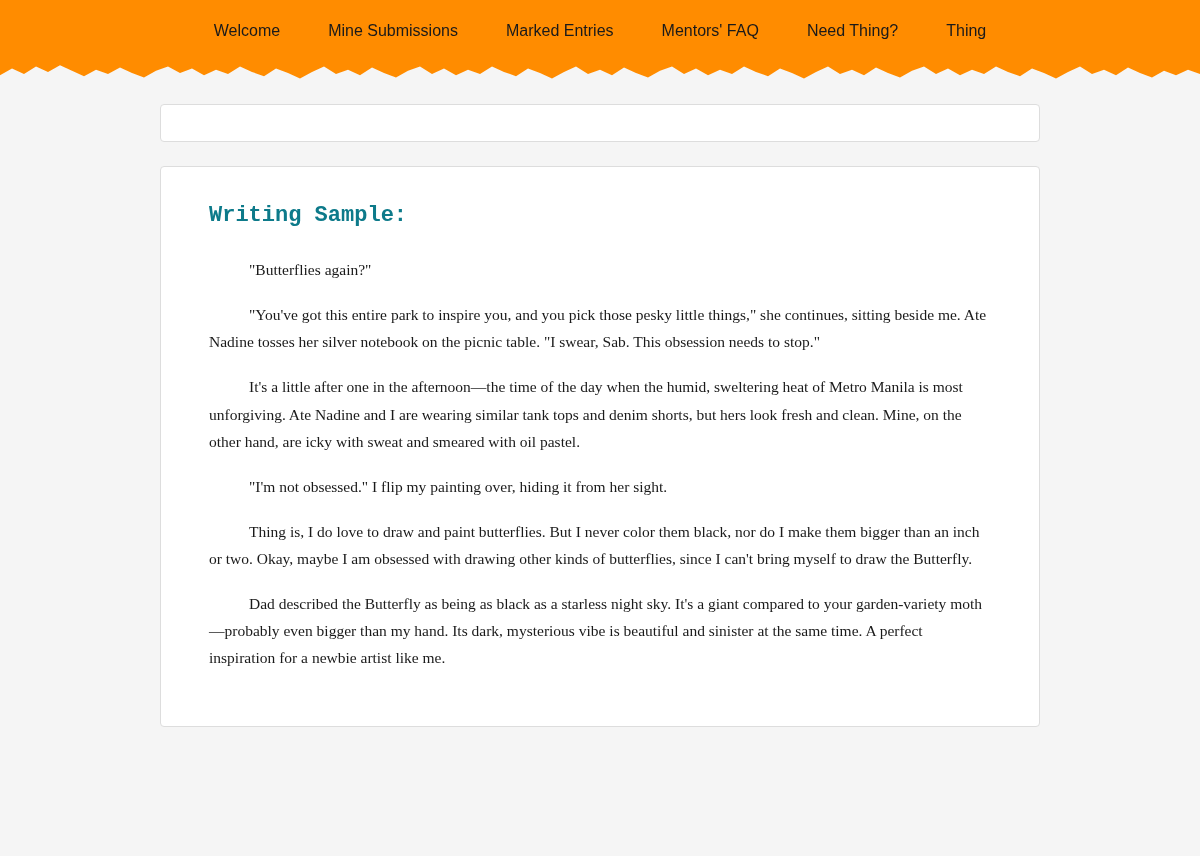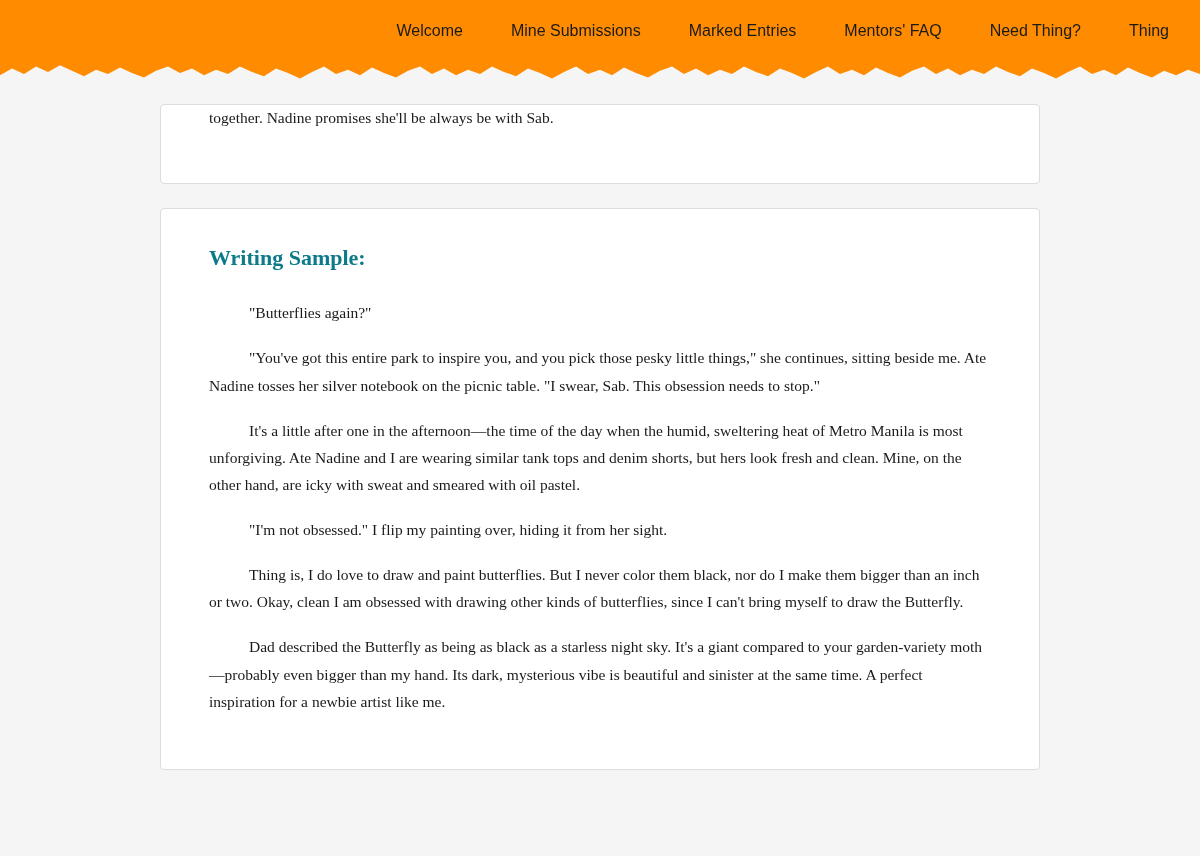--- a/index.html
+++ b/index.html
@@ -10,24 +10,24 @@
 
     body {
       font-family: Georgia, 'Times New Roman', serif;
       background-color: #f5f5f5;
       color: #222;
     }
 
     
     nav {
       background-color: #FF8C00;
-      padding: 0 31px;
+      padding: 0 24px;
       display: flex;
       align-items: center;
-      justify-content: flex-end;
+      justify-content: center;
       height: 62px;
       position: relative;
       z-index: 10;
     }
 
     nav ul {
       list-style: none;
       display: flex;
       gap: 48px;
       align-items: center;
@@ -105,21 +105,21 @@
 
     .card-partial p {
       font-size: 15.5px;
       line-height: 1.7;
       margin-bottom: 16px;
       color: #1a1a1a;
     }
 
     
     .writing-sample-heading {
-      font-family: Liberation Serif, serif;
+      font-family: Liberation Mono, monospace;
       color: #0d7a8a;
       font-size: 22px;
       font-weight: bold;
       margin-bottom: 28px;
     }
 
     
     .story-text {
       font-size: 15.5px;
       line-height: 1.75;
@@ -158,27 +158,26 @@
     <li>
       <a href="#">Thing</a>
     </li>
   </ul>
 </nav>
 <div class="nav-torn"></div>
 
 <main>
 
   <div class="card-partial">
-    <p class="story-text no-indent">together. Nadine promises she'll be always be with Sab.</p>
   </div>
 
   <div class="card">
     <h2 class="writing-sample-heading">Writing Sample:</h2>
 
     <p class="story-text indented">"Butterflies again?"</p>
     <p class="story-text indented">"You've got this entire park to inspire you, and you pick those pesky little things," she continues, sitting beside me. Ate Nadine tosses her silver notebook on the picnic table. "I swear, Sab. This obsession needs to stop."</p>
     <p class="story-text indented">It's a little after one in the afternoon—the time of the day when the humid, sweltering heat of Metro Manila is most unforgiving. Ate Nadine and I are wearing similar tank tops and denim shorts, but hers look fresh and clean. Mine, on the other hand, are icky with sweat and smeared with oil pastel.</p>
     <p class="story-text indented">"I'm not obsessed." I flip my painting over, hiding it from her sight.</p>
-    <p class="story-text indented">Thing is, I do love to draw and paint butterflies. But I never color them black, nor do I make them bigger than an inch or two. Okay, clean I am obsessed with drawing other kinds of butterflies, since I can't bring myself to draw the Butterfly.</p>
+    <p class="story-text indented">Thing is, I do love to draw and paint butterflies. But I never color them black, nor do I make them bigger than an inch or two. Okay, maybe I am obsessed with drawing other kinds of butterflies, since I can't bring myself to draw the Butterfly.</p>
     <p class="story-text indented">Dad described the Butterfly as being as black as a starless night sky. It's a giant compared to your garden-variety moth—probably even bigger than my hand. Its dark, mysterious vibe is beautiful and sinister at the same time. A perfect inspiration for a newbie artist like me.</p>
   </div>
 
 </main>
 
 </body></html>

